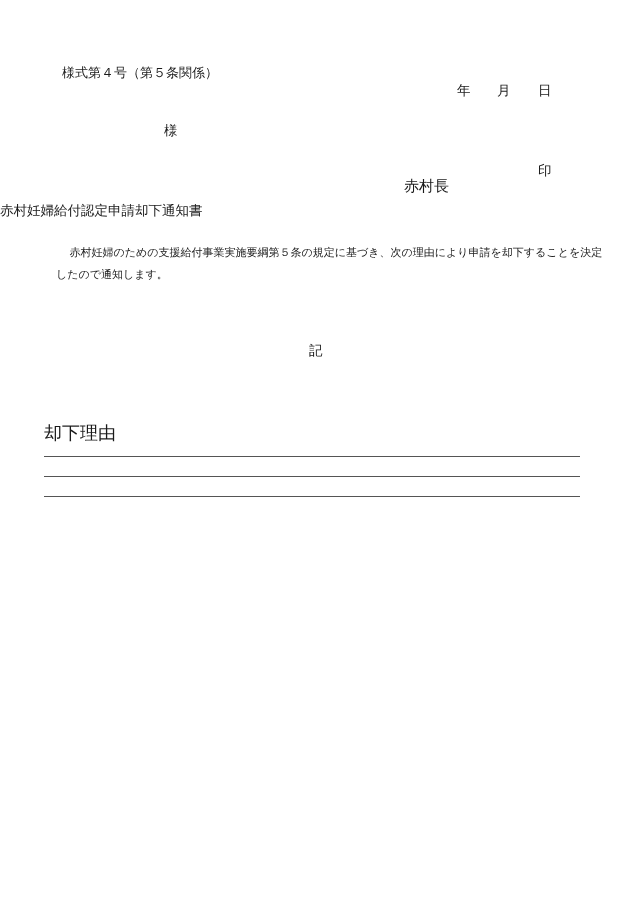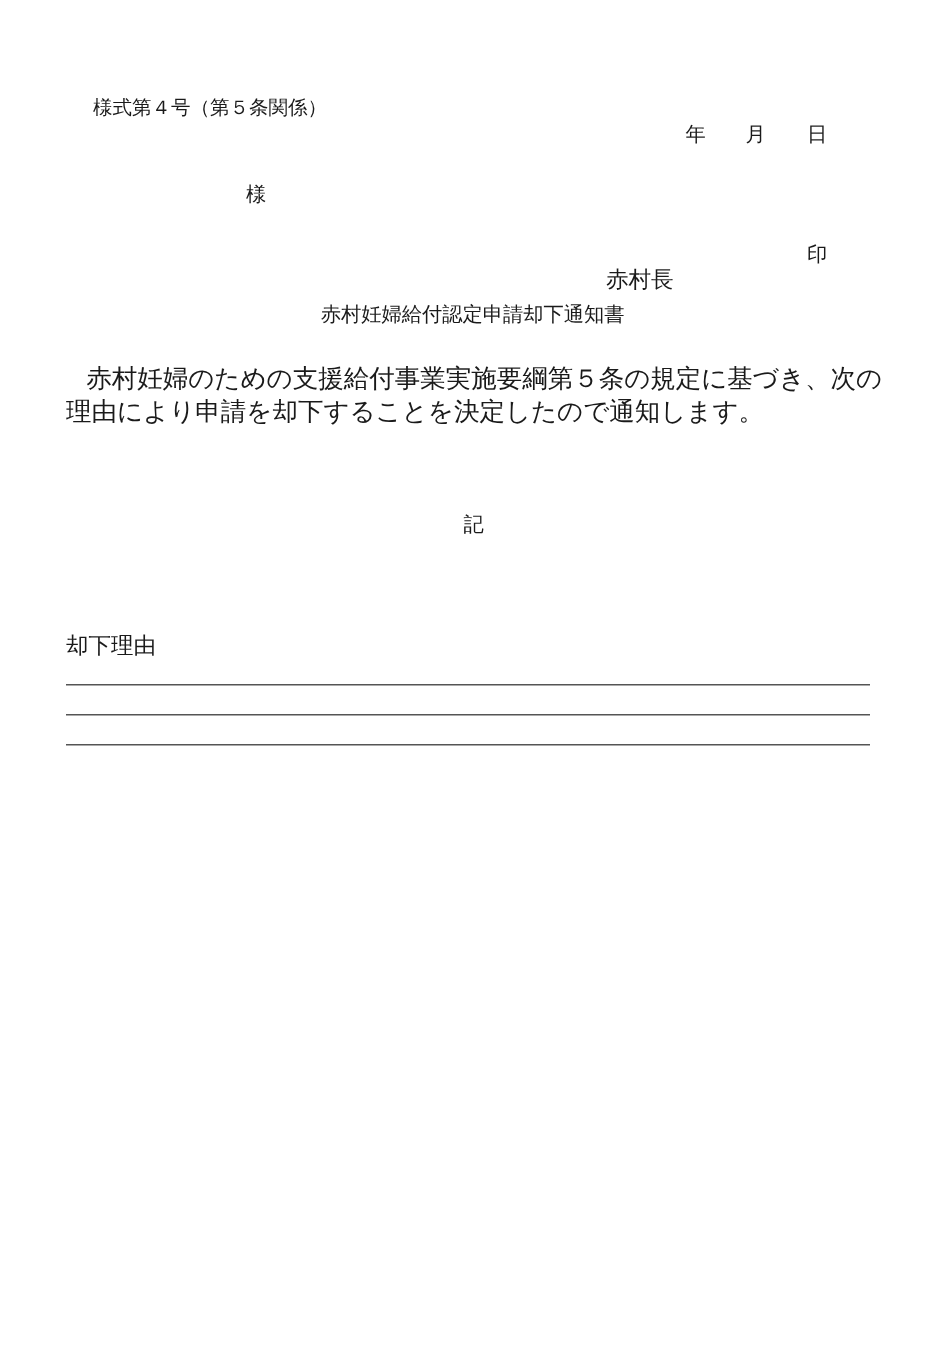--- a/index.html
+++ b/index.html
@@ -18,28 +18,28 @@
     }
     .abs { position: absolute; white-space: nowrap; line-height: 1; }
     .form-number { left: 44px; top: 66px; font-size: 13px; margin-left: 18px; }
     .date-line { top: 84px; font-size: 13.5px; }
     .date-year { left: 457px; }
     .date-month { left: 497px; }
     .date-day { left: 538px; }
     .addressee { left: 164px; top: 124px; font-size: 13.5px; }
     .issuer { left: 404px; top: 180px; font-size: 15px; font-family: Liberation Mono, monospace; }
     .seal { left: 538px; top: 164px; font-size: 13.5px; }
-    .doc-title { left: 0; width: 630px; text-align: center; top: 204px; font-size: 13.5px; }
+    .doc-title { left: 0; width: 630px; text-align: left; top: 204px; font-size: 13.5px; }
     .body-text {
-      left: 44px; top: 242px; width: 548px;
-      white-space: normal; line-height: 22px; font-size: 17px;
+      left: 56px; top: 242px; width: 548px;
+      white-space: normal; line-height: 22px; font-size: 11px;
       text-indent: 13.5px;
     }
     .ki { left: 309px; top: 344px; font-size: 13.5px; }
-    .reason-label { left: 44px; top: 424px; font-size: 15px; font-family: Liberation Serif, serif; }
+    .reason-label { left: 44px; top: 424px; font-size: 18px; }
     .rule {
       position: absolute;
       left: 44px;
       width: 536px;
       height: 0;
       border-top: 1px solid #555;
     }
   </style>
 </head>
 <body>

